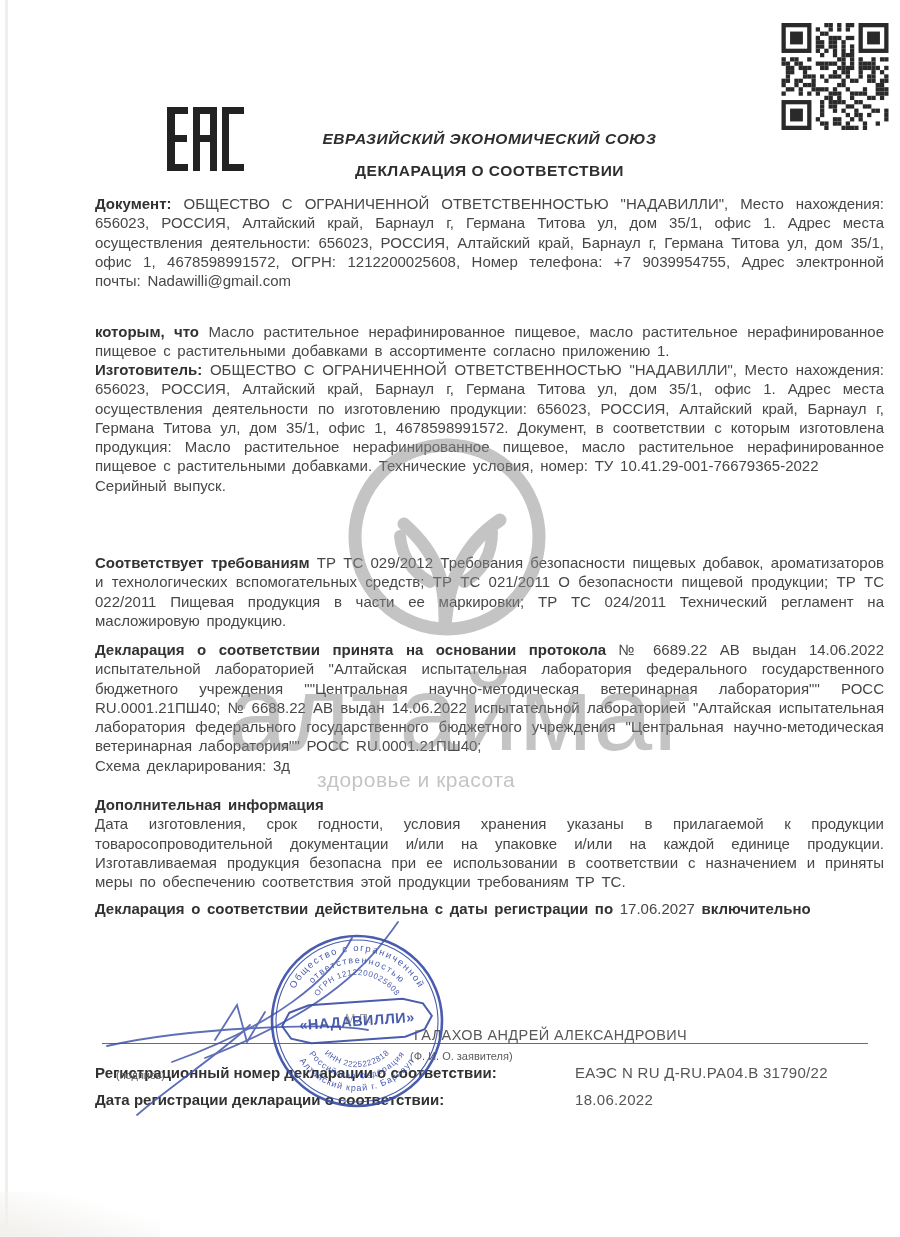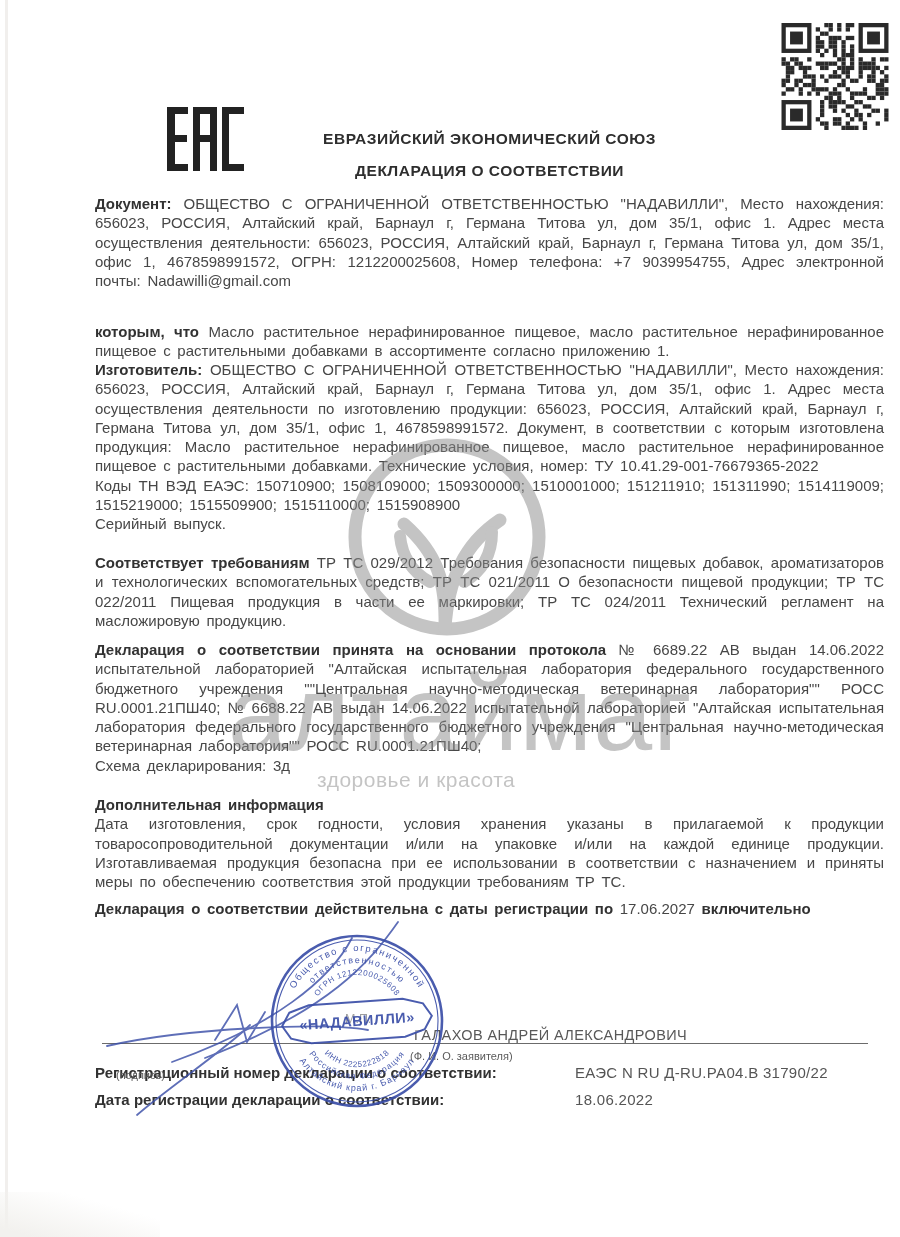--- a/index.html
+++ b/index.html
@@ -11,21 +11,21 @@
   .edge-left { position:absolute; left:5px; top:0; height:100%; width:3px; background:#edebe8; opacity:.8; }
   .smudge { position:absolute; left:0; bottom:0; width:160px; height:45px;
     background:linear-gradient(to top right, #f2f1ee 10%, rgba(255,255,255,0) 70%); }
 
   .qr { position:absolute; left:780px; top:23px; width:110px; height:107px; }
   .eac { position:absolute; left:167px; top:106px; width:78px; height:66px; }
   .eac svg { width:100%; height:100%; }
 
   .title1, .title2 { position:absolute; left:95px; width:789px; text-align:center;
     font-weight:bold; color:#2e2e2e; font-size:15.5px; letter-spacing:.5px; }
-  .title1 { top:130px; }
+  .title1 { top:130px;font-style:italic; }
   .title2 { top:162px; }
 
   .blk { position:absolute; left:95px; width:789px; text-align:justify;
     font-size:15px; line-height:19.3px; word-spacing:2.5px; color:#474747; }
   .blk b { color:#323232; }
   .hdr { font-weight:bold; color:#323232; text-align:left; }
   .leftline { text-align:left; }
 
   .mp { position:absolute; left:345px; top:1012px; font-size:12.5px; color:#3c3c3c; z-index:4; }
   .signer-name { position:absolute; left:414px; top:1027px; font-size:14.5px;
@@ -299,21 +299,20 @@
   <div class="blk" style="top:322px">
     <b>которым, что</b>
     <span>Масло растительное нерафинированное пищевое, масло растительное нерафинированное пищевое с растительными добавками в ассортименте согласно приложению 1.</span>
   </div>
 
   <div class="blk" style="top:360px">
     <div>
       <b>Изготовитель:</b>
       <span>ОБЩЕСТВО С ОГРАНИЧЕННОЙ ОТВЕТСТВЕННОСТЬЮ "НАДАВИЛЛИ", Место нахождения: 656023, РОССИЯ, Алтайский край, Барнаул г, Германа Титова ул, дом 35/1, офис 1. Адрес места осуществления деятельности по изготовлению продукции: 656023, РОССИЯ, Алтайский край, Барнаул г, Германа Титова ул, дом 35/1, офис 1, 4678598991572. Документ, в соответствии с которым изготовлена продукция: Масло растительное нерафинированное пищевое, масло растительное нерафинированное пищевое с растительными добавками. Технические условия, номер: ТУ 10.41.29-001-76679365-2022</span>
     </div>
-    <div>Коды ТН ВЭД ЕАЭС: 150710900; 1508109000; 1509300000; 1510001000; 151211910; 151311990; 1514119009; 1515219000; 1515509900; 1515110000; 1515908900</div>
     <div class="leftline">Серийный выпуск.</div>
   </div>
 
   <div class="blk" style="top:553px">
     <b>Соответствует требованиям</b>
     <span>ТР ТС 029/2012 Требования безопасности пищевых добавок, ароматизаторов и технологических вспомогательных средств; ТР ТС 021/2011 О безопасности пищевой продукции; ТР ТС 022/2011 Пищевая продукция в части ее маркировки; ТР ТС 024/2011 Технический регламент на масложировую продукцию.</span>
   </div>
 
   <div class="blk" style="top:640px">
     <div>

